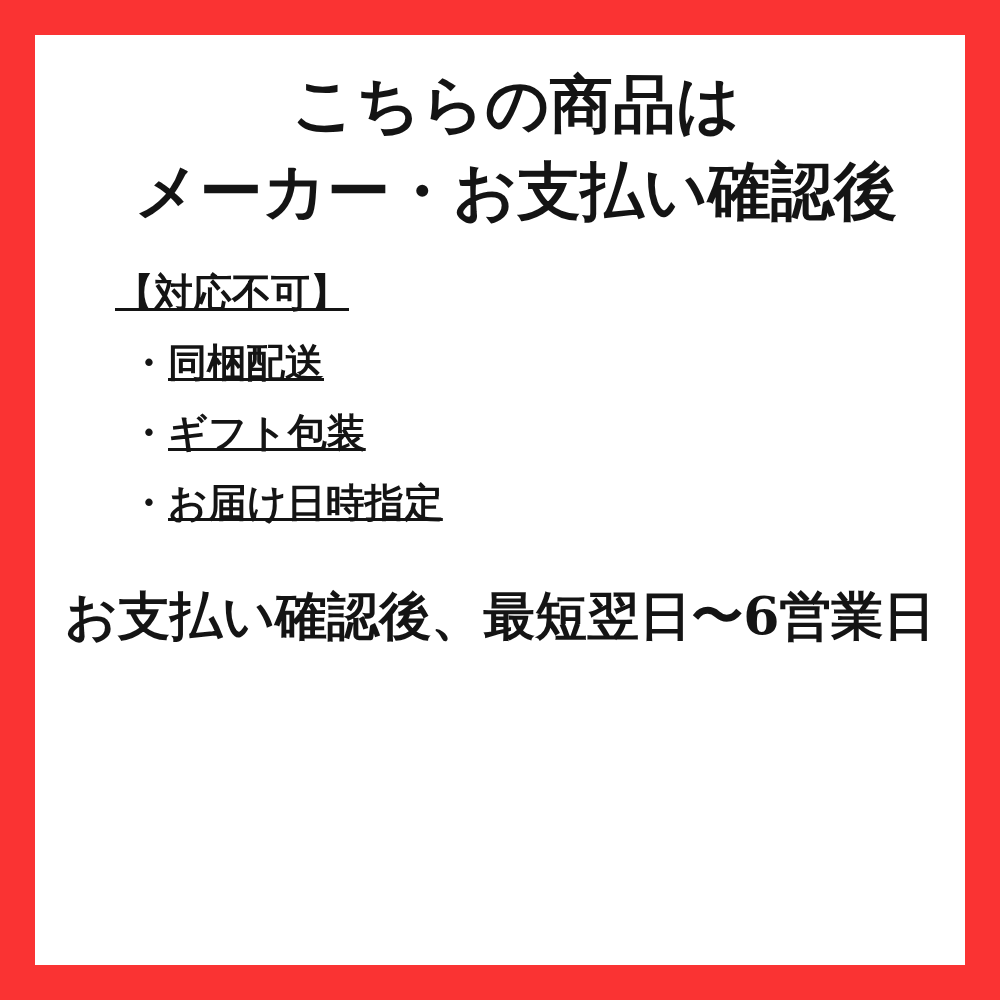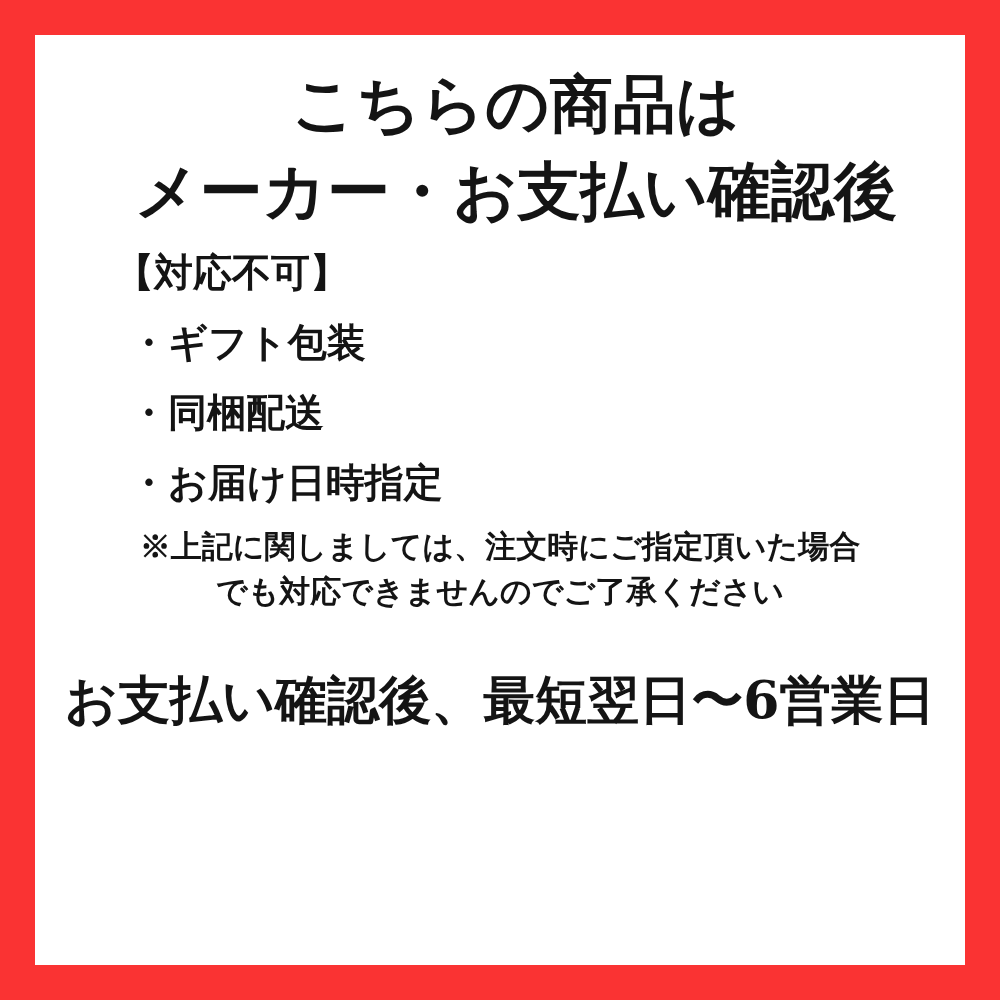--- a/index.html
+++ b/index.html
@@ -26,22 +26,23 @@
     margin-top:26px;
     text-align:center;
     font-size:63px;
     font-weight:700;
     line-height:1.38;
     letter-spacing:0px;
     white-space:nowrap;
     margin-left:32px;
   }
   .section{
-    margin-top:10px;
+    margin-top:30px;
     margin-left:80px;
+    text-decoration:underline;
   }
   .heading{
     font-size:39px;
     font-weight:700;
     line-height:55px;
   }
   .list{
     list-style:none;
     margin:0;
     padding:0;
@@ -80,28 +81,24 @@
 <div class="page">
 
   <div class="title">
     <div>こちらの商品は</div>
     <div>メーカー・お支払い確認後</div>
   </div>
 
   <div class="section">
     <div class="heading">【対応不可】</div>
     <ul class="list">
+      <li class="list-item"><span class="bullet">・</span><span>同梱配送</span></li>
       <li class="list-item"><span class="bullet">・</span><span>ギフト包装</span></li>
-      <li class="list-item"><span class="bullet">・</span><span>同梱配送</span></li>
       <li class="list-item"><span class="bullet">・</span><span>お届け日時指定</span></li>
     </ul>
   </div>
 
-  <div class="note">
-    <div>※上記に関しましては、注文時にご指定頂いた場合</div>
-    <div>でも対応できませんのでご了承ください</div>
-  </div>
 
   <div class="footer">
     <div>お支払い確認後、最短翌日〜6営業日</div>
   </div>
 
 </div>
 
 </body></html>

